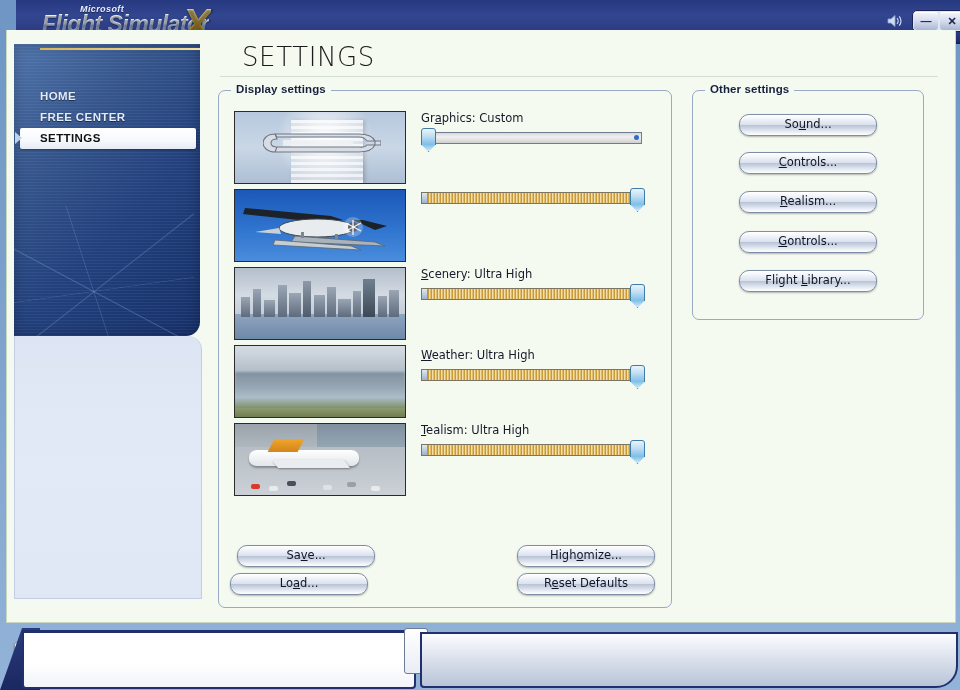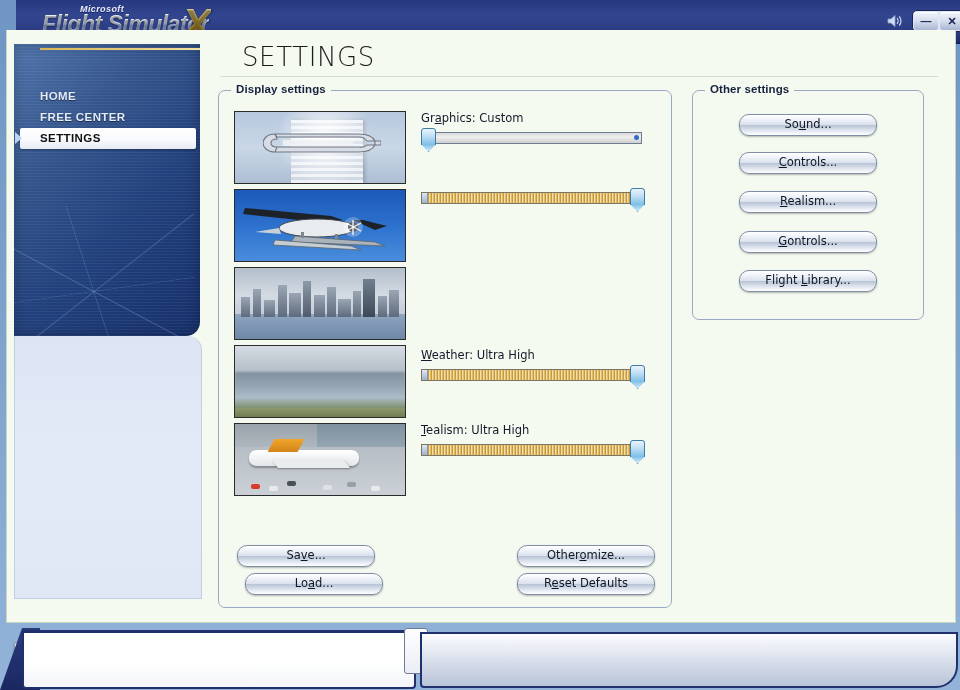--- a/index.html
+++ b/index.html
@@ -449,53 +449,64 @@
 
     <div class="slider-row" style="top:98px">
       <div class="track-wrap">
         <div class="track filled">
             <div class="cap"></div>
           </div>
         <div class="thumb-knob" style="left:209px"></div>
       </div>
     </div>
 
-
-    <div class="slider-row" style="top:257px">
+    <div class="slider-row" style="top:176px">
       <div class="slider-label">
-        <span></span><u>W</u><span>eather: Ultra High</span>
+        <span></span><u>S</u><span>cenery: Ultra High</span>
       </div>
       <div class="track-wrap">
         <div class="track filled">
             <div class="cap"></div>
           </div>
         <div class="thumb-knob" style="left:209px"></div>
       </div>
     </div>
 
-    <div class="slider-row" style="top:332px">
+    <div class="slider-row" style="top:257px">
       <div class="slider-label">
-        <span></span><u>T</u><span>ealism: Ultra High</span>
+        <span></span><u>W</u><span>eather: Ultra High</span>
       </div>
       <div class="track-wrap">
         <div class="track filled">
             <div class="cap"></div>
           </div>
         <div class="thumb-knob" style="left:209px"></div>
       </div>
     </div>
 
+    <div class="slider-row" style="top:332px">
+      <div class="slider-label">
+        <span></span><u>T</u><span>ealism: Ultra High</span>
+      </div>
+      <div class="track-wrap">
+        <div class="track filled">
+            <div class="cap"></div>
+          </div>
+        <div class="thumb-knob" style="left:209px"></div>
+      </div>
+    </div>
+
     <div class="fsxbtn" style="left:18px;top:454px;width:136px">
       <span>Sa</span><u>v</u><span>e...</span>
     </div>
-    <div class="fsxbtn" style="left:26px;top:482px;width:136px">
+    <div class="fsxbtn" style="left:11px;top:482px;width:136px">
       <span>Lo</span><u>a</u><span>d...</span>
     </div>
     <div class="fsxbtn" style="left:298px;top:454px;width:136px">
-      <span>Other</span><u>o</u><span>mize...</span>
+      <span>High</span><u>o</u><span>mize...</span>
     </div>
     <div class="fsxbtn" style="left:298px;top:482px;width:136px">
       <span>R</span><u>e</u><span>set Defaults</span>
     </div>
   </div>
 
   <div class="groupbox" id="other-box">
     <div class="gb-legend">Other settings</div>
     <div class="fsxbtn" style="left:46px;top:61px;width:136px">
       <span></span><u>C</u><span>ontrols...</span>

